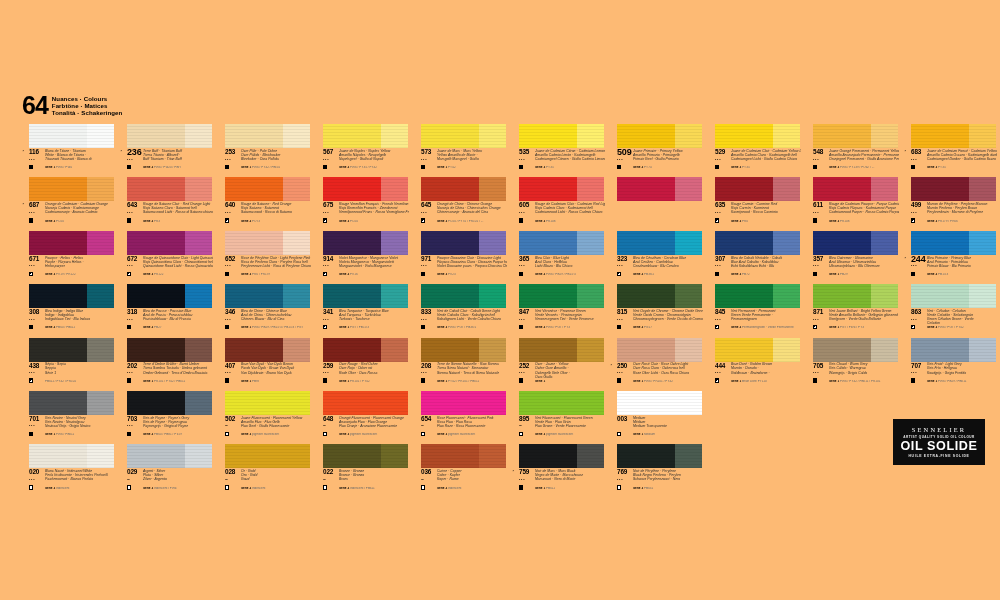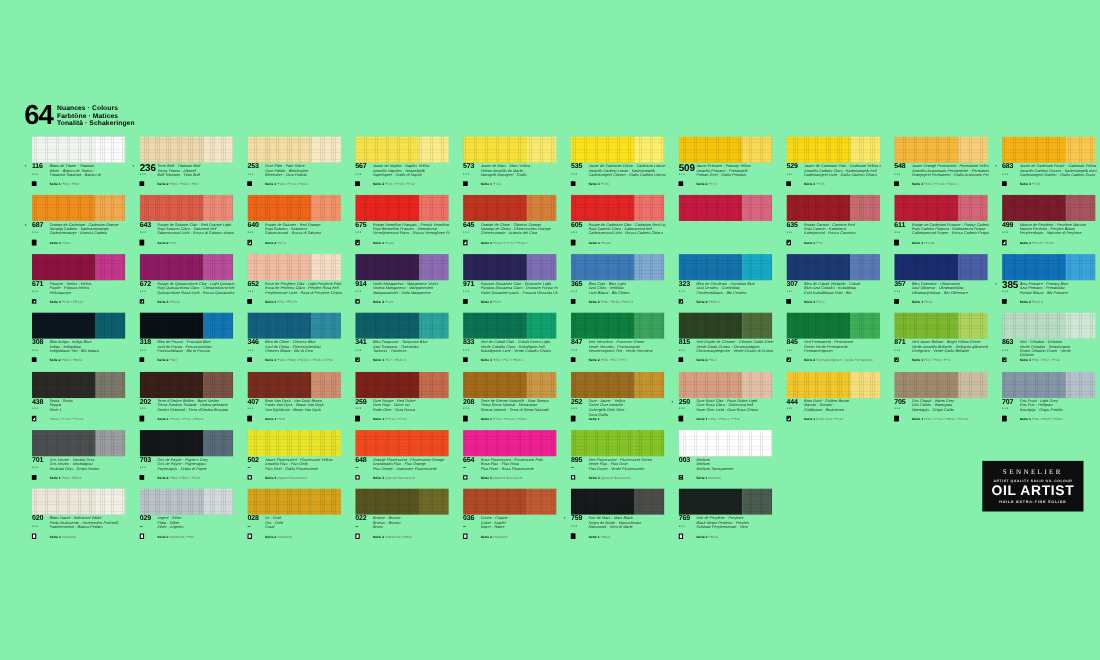--- a/index.html
+++ b/index.html
@@ -2,21 +2,21 @@
 <html><head>
 <meta charset="utf-8">
 <style>
   html,body{margin:0;padding:0;background:#ffffff;}
   body{
     width:1000px;height:600px;overflow:hidden;
     font-family:"Liberation Sans",sans-serif;
     color:#1a1a1a;
   }
   #sheet{
-    position:relative;width:1000px;height:600px;background:#86efac;
+    position:relative;width:1000px;height:600px;background:#fdba74;
   }
   
   #header{
     position:absolute;left:22px;top:93px;display:flex;align-items:flex-start;gap:4px;
   }
   #count{
     font-size:25px;font-weight:bold;line-height:25px;letter-spacing:-1px;color:#000;
   }
   #header-lines{
     display:flex;flex-direction:column;justify-content:center;
@@ -693,21 +693,21 @@
         </div>
       </div>
       <div class="cell">
         <div class="swatch">
           <div class="mass" style="background: rgb(16, 113, 184);"></div>
           <div class="tint" style="background: rgb(59, 163, 217);"></div>
           <div class="grain"></div>
         </div>
         <div class="info">
           <div class="star">*</div>
-          <div class="code bigcode">385</div>
+          <div class="code bigcode">244</div>
           <div class="names">
             <span>Bleu Primaire · Primary Blue</span>
             <span>Azul Primario · Primärblau</span>
             <span>Primair Blauw · Blu Primario</span>
           </div>
           <div class="marks">
             <div class="lf">···</div>
             <div class="op opaque"></div>
           </div>
           <div class="meta"><span class="serie">Série 2</span> <span class="pig">PB15:3</span></div>
@@ -1401,17 +1401,17 @@
         </div>
       </div>
       <div class="cell empty"></div>
       <div class="cell empty"></div>
       <div class="cell empty"></div>
     </div>
 
   <div id="logo">
     <div class="brand">SENNELIER</div>
     <div class="tag1">ARTIST QUALITY SOLID OIL COLOUR</div>
-    <div class="product">OIL ARTIST</div>
+    <div class="product">OIL SOLIDE</div>
     <div class="tag2">HUILE EXTRA-FINE SOLIDE</div>
   </div>
 
 </div>
 
 </body></html>

